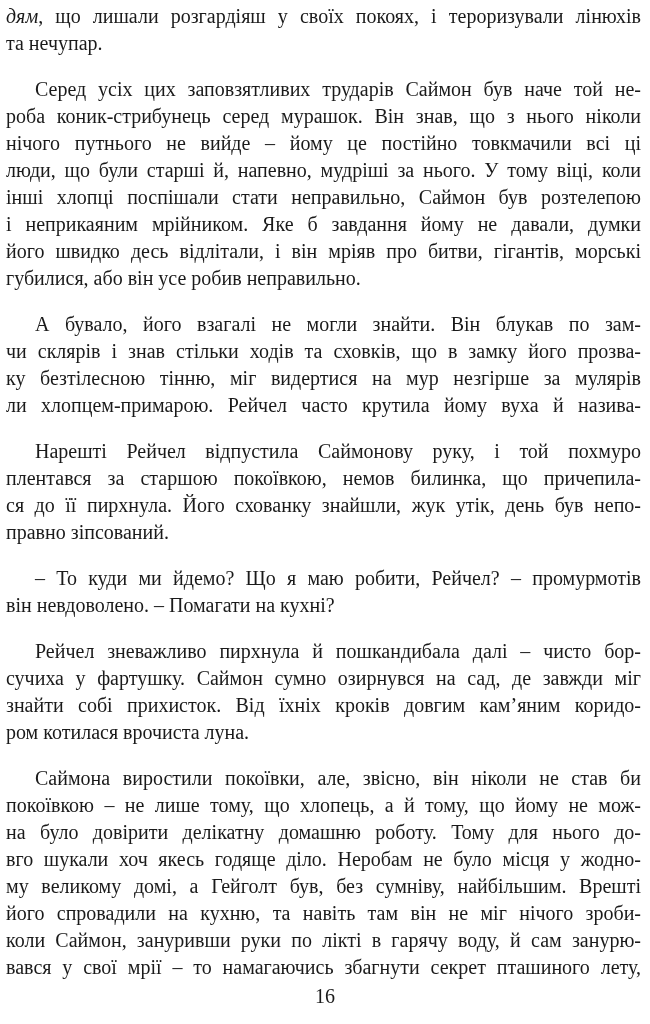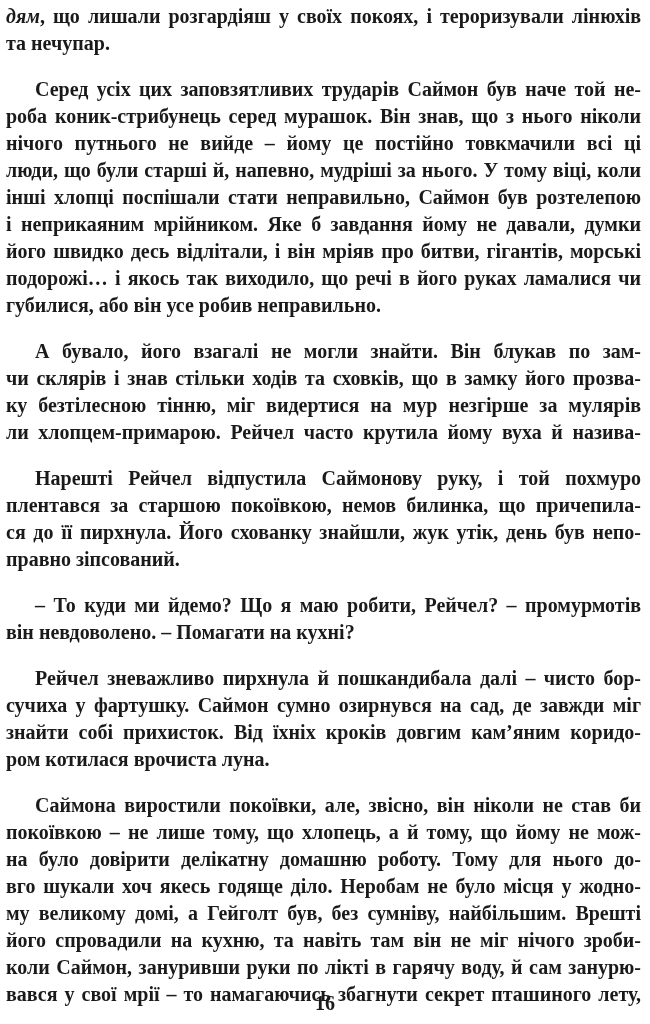--- a/index.html
+++ b/index.html
@@ -12,21 +12,20 @@
     height: 1024px;
     overflow: hidden;
   }
   .book-page {
     position: relative;
     width: 650px;
     height: 1024px;
     background: #ffffff;
     font-family: "Liberation Serif", "DejaVu Serif", serif;
     color: #1a1a1a;
-    font-weight: bold;
   }
   .text-block {
     position: absolute;
     top: 3px;
     left: 6px;
     right: 9px;
     font-size: 20px;
     line-height: 27px;
   }
   .para {
@@ -49,41 +48,39 @@
   }
   .page-footer {
     position: absolute;
     top: 983px;
     left: 0;
     width: 100%;
     text-align: center;
     font-size: 20px;
     line-height: 26px;
     color: #1a1a1a;
-    margin-top: 7px;
   }
 </style>
 </head>
 <body>
 
 <div class="book-page">
   <div class="text-block" id="text-block">
       <div class="para">
         <div class="line"><em>дям</em>, що лишали розгардіяш у своїх покоях, і тероризували лінюхів</div>
         <div class="line flush-last">та нечупар.</div>
       </div>
       <div class="para">
         <div class="line first-indent">Серед усіх цих заповзятливих трударів Саймон був наче той не-</div>
         <div class="line">роба коник-стрибунець серед мурашок. Він знав, що з нього ніколи</div>
         <div class="line">нічого путнього не вийде – йому це постійно товкмачили всі ці</div>
         <div class="line">люди, що були старші й, напевно, мудріші за нього. У тому віці, коли</div>
         <div class="line">інші хлопці поспішали стати неправильно, Саймон був розтелепою</div>
         <div class="line">і неприкаяним мрійником. Яке б завдання йому не давали, думки</div>
         <div class="line">його швидко десь відлітали, і він мріяв про битви, гігантів, морські</div>
-        <div class="line">подорожі… і якось так виходило, що речі в його руках ламалися чи</div>
         <div class="line flush-last">губилися, або він усе робив неправильно.</div>
       </div>
       <div class="para">
         <div class="line first-indent">А бувало, його взагалі не могли знайти. Він блукав по зам-</div>
         <div class="line">чи склярів і знав стільки ходів та сховків, що в замку його прозва-</div>
         <div class="line">ку безтілесною тінню, міг видертися на мур незгірше за мулярів</div>
         <div class="line">ли хлопцем-примарою. Рейчел часто крутила йому вуха й назива-</div>
       </div>
       <div class="para">
         <div class="line first-indent">Нарешті Рейчел відпустила Саймонову руку, і той похмуро</div>

